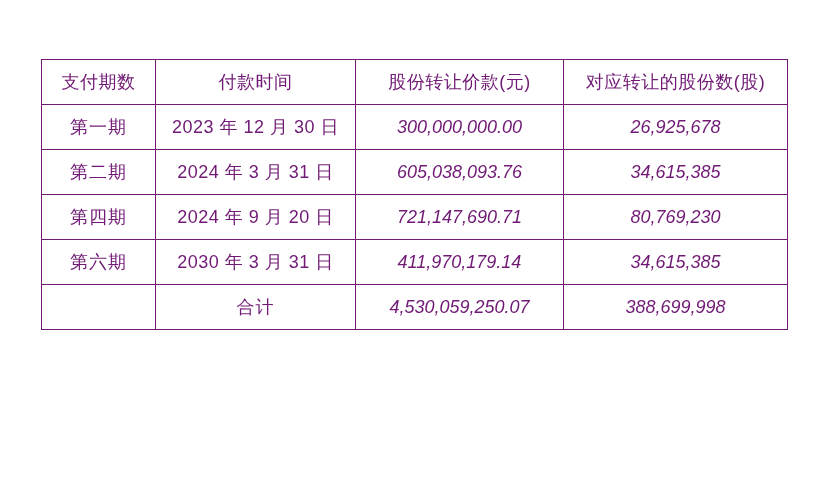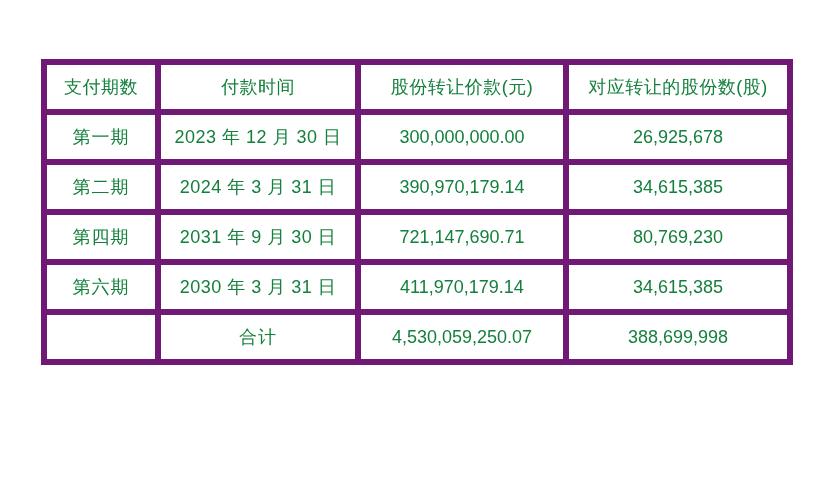--- a/index.html
+++ b/index.html
@@ -26,43 +26,43 @@
     width: 746px;
   }
   table.payment-table {
     border-collapse: collapse;
     width: 746px;
     table-layout: fixed;
     background: #ffffff;
   }
   table.payment-table td,
   table.payment-table th {
-    border: 6px solid #701a75;
+    border: 1px solid #701a75;
     text-align: center;
     vertical-align: middle;
-    color: #15803d;
+    color: #701a75;
     font-weight: normal;
     font-size: 18px;
     height: 44px;
     padding: 0 4px;
     white-space: nowrap;
     overflow: hidden;
   }
   table.payment-table thead td {
     font-size: 18px;
     letter-spacing: 0.5px;
   }
   col.c0 { width: 114px; }
   col.c1 { width: 200px; }
   col.c2 { width: 208px; }
   col.c3 { width: 224px; }
 
   .cell-period { font-size: 18px; letter-spacing: 1px; margin-top: 9px; }
   .cell-date { font-size: 18px; letter-spacing: 0.5px; margin-top: 27px; }
-  .cell-num { font-size: 18px; }
+  .cell-num { font-size: 18px; font-style: italic; }
   .total-label { font-size: 18px; letter-spacing: 1px; }
   .empty-cell { }
 </style>
 </head>
 <body>
 
 <div class="page">
   <div class="table-wrap">
     <table class="payment-table">
       <colgroup>
@@ -82,26 +82,26 @@
       <tbody>
         <tr>
           <td class="cell-period">第一期</td>
           <td class="cell-date">2023 年 12 月 30 日</td>
           <td class="cell-num">300,000,000.00</td>
           <td class="cell-num">26,925,678</td>
         </tr>
         <tr>
           <td class="cell-period">第二期</td>
           <td class="cell-date">2024 年 3 月 31 日</td>
-          <td class="cell-num">390,970,179.14</td>
+          <td class="cell-num">605,038,093.76</td>
           <td class="cell-num">34,615,385</td>
         </tr>
         <tr>
           <td class="cell-period">第四期</td>
-          <td class="cell-date">2031 年 9 月 30 日</td>
+          <td class="cell-date">2024 年 9 月 20 日</td>
           <td class="cell-num">721,147,690.71</td>
           <td class="cell-num">80,769,230</td>
         </tr>
         <tr>
           <td class="cell-period">第六期</td>
           <td class="cell-date">2030 年 3 月 31 日</td>
           <td class="cell-num">411,970,179.14</td>
           <td class="cell-num">34,615,385</td>
         </tr>
         <tr>

